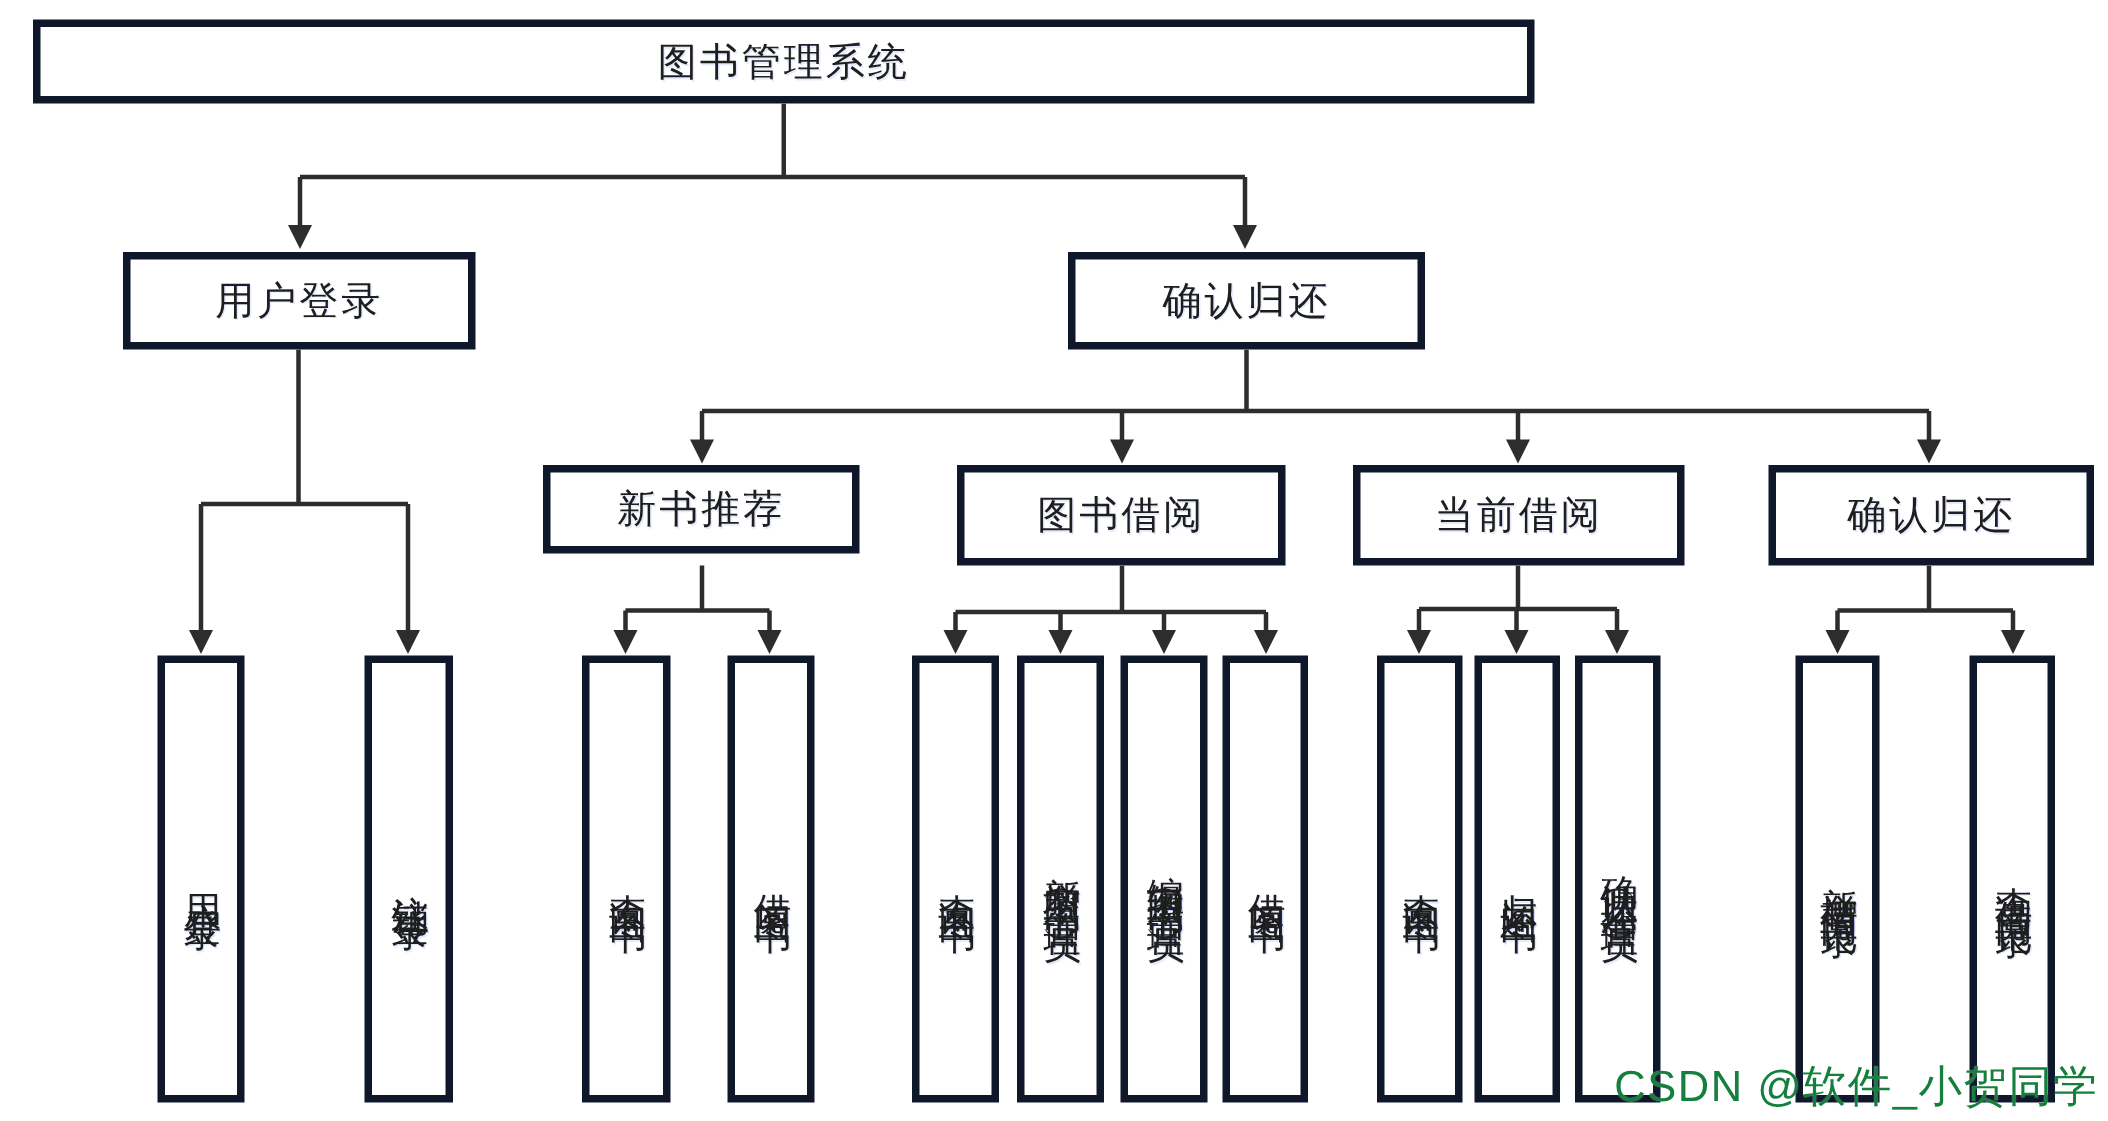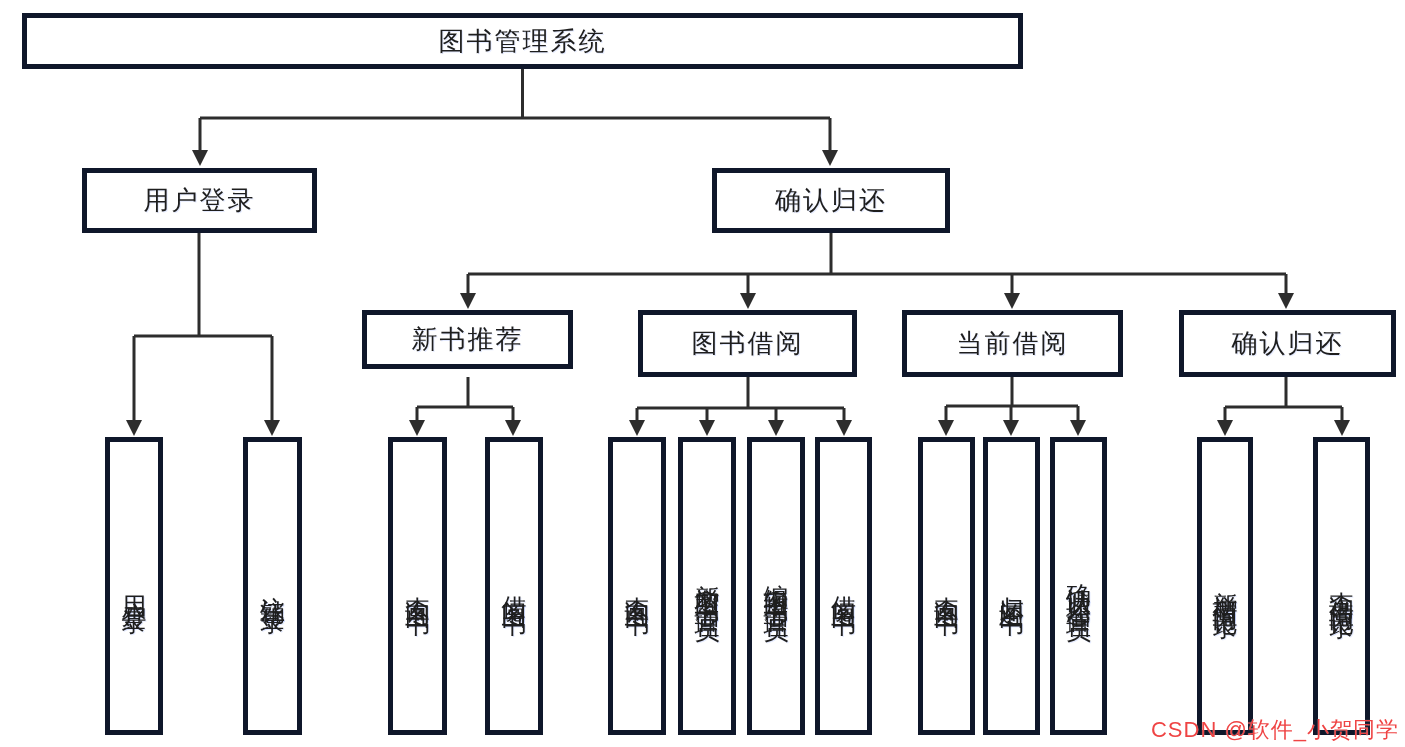--- a/index.html
+++ b/index.html
@@ -37,22 +37,22 @@
     text-orientation: mixed;
     font-size: 25px;
     letter-spacing: 5px;
     line-height: 1;
     white-space: nowrap;
   }
   #watermark {
     position: absolute;
     right: 6px;
     bottom: 2px;
-    font-size: 22px;
-    color: #ef4444;
+    font-size: 29px;
+    color: #15803d;
     letter-spacing: 1px;
     z-index: 5;
     text-shadow: 0 0 1px rgba(255,255,255,0.6);
   }
 </style>
 </head>
 <body>
 
 <div id="canvas">
 

